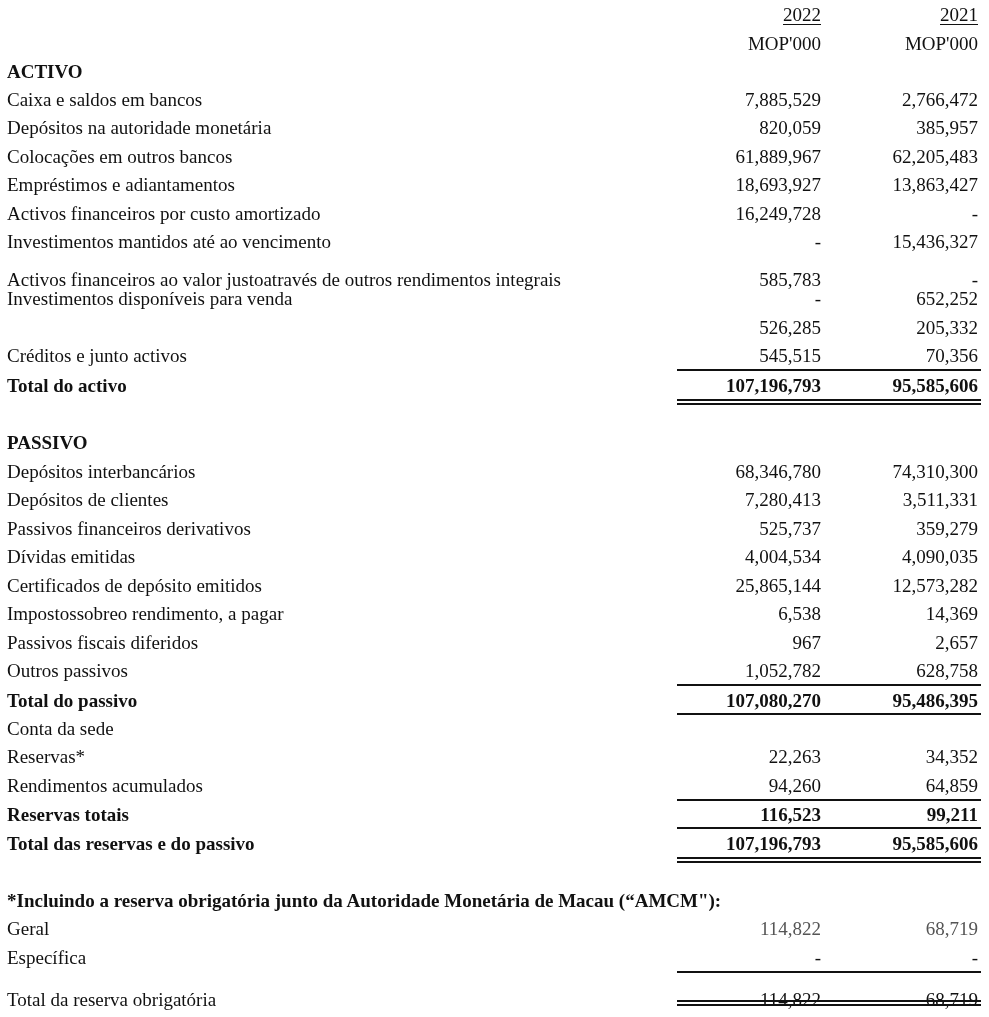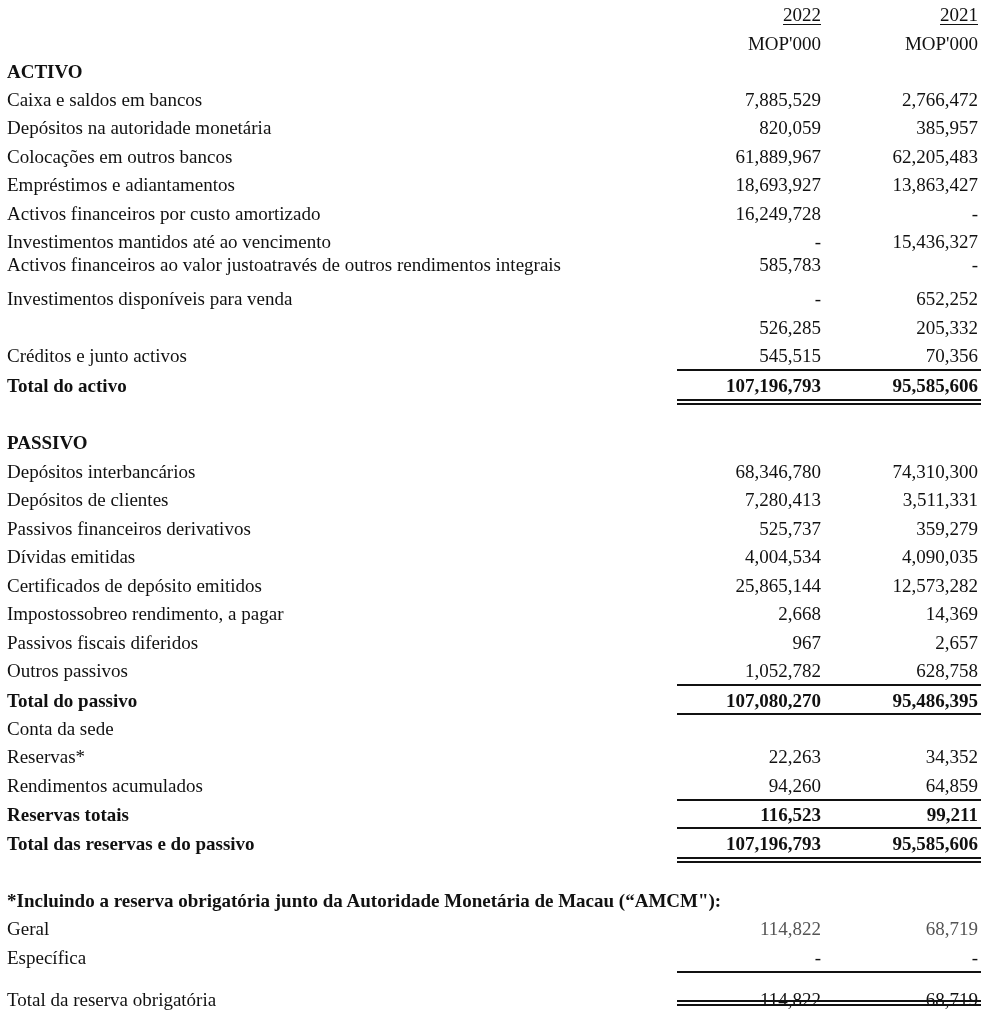--- a/index.html
+++ b/index.html
@@ -61,21 +61,21 @@
 <div class="row" style="top:200px;">
   <span class="label">Activos financeiros por custo amortizado</span>
   <span class="c1">16,249,728</span>
   <span class="c2">-</span>
 </div>
 <div class="row" style="top:228px;">
   <span class="label">Investimentos mantidos até ao vencimento</span>
   <span class="c1">-</span>
   <span class="c2">15,436,327</span>
 </div>
-<div class="row" style="top:251px;">
+<div class="row" style="top:266px;">
   <span class="label">Activos financeiros ao valor justoatravés de outros rendimentos integrais</span>
   <span class="c1">585,783</span>
   <span class="c2">-</span>
 </div>
 <div class="row" style="top:285px;">
   <span class="label">Investimentos disponíveis para venda</span>
   <span class="c1">-</span>
   <span class="c2">652,252</span>
 </div>
 <div class="row" style="top:314px;">
@@ -120,21 +120,21 @@
   <span class="c1">4,004,534</span>
   <span class="c2">4,090,035</span>
 </div>
 <div class="row" style="top:572px;">
   <span class="label">Certificados de depósito emitidos</span>
   <span class="c1">25,865,144</span>
   <span class="c2">12,573,282</span>
 </div>
 <div class="row" style="top:600px;">
   <span class="label">Impostossobreo rendimento, a pagar</span>
-  <span class="c1">2,668</span>
+  <span class="c1">6,538</span>
   <span class="c2">14,369</span>
 </div>
 <div class="row" style="top:629px;">
   <span class="label">Passivos fiscais diferidos</span>
   <span class="c1">967</span>
   <span class="c2">2,657</span>
 </div>
 <div class="row" style="top:657px;">
   <span class="label">Outros passivos</span>
   <span class="c1">1,052,782</span>

